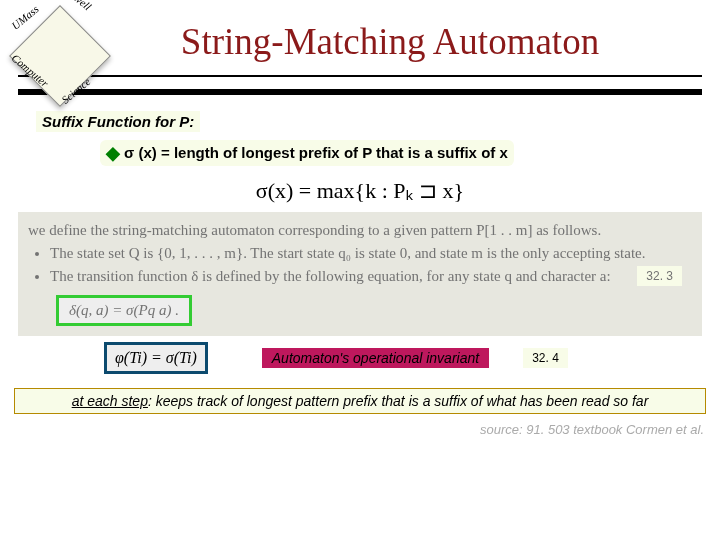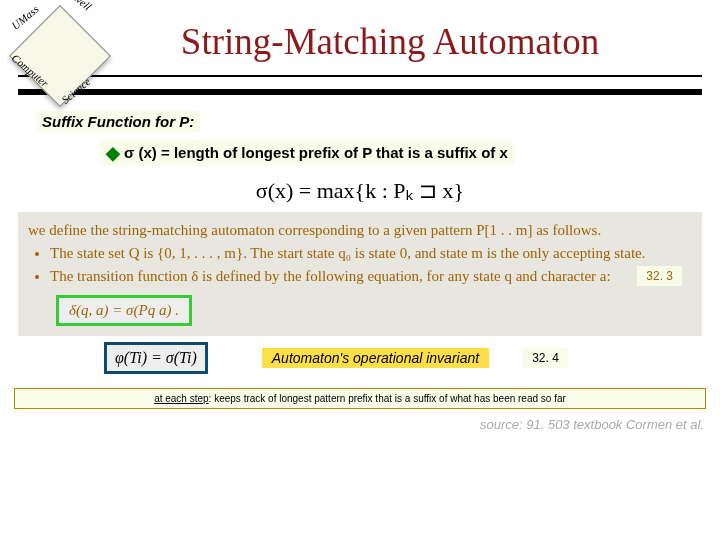--- a/index.html
+++ b/index.html
@@ -114,21 +114,21 @@
     font-family: "Times New Roman", serif;
     font-size: 22px;
     margin: 4px 0 8px 0;
   }
   .scan-panel {
     margin: 0 18px;
     background: #e7e7df;
     padding: 8px 10px 10px 10px;
     font-family: "Times New Roman", serif;
     font-size: 15px;
-    color: #a16207;
+    color: #737373;
     position: relative;
   }
   .scan-panel p { margin: 2px 0 6px 0; }
   .scan-panel ul { margin: 0; padding-left: 22px; }
   .scan-panel li { margin-bottom: 6px; }
   .delta-box {
     display: inline-block;
     border: 3px solid #33cc33;
     padding: 4px 10px;
     font-style: italic;
@@ -158,35 +158,36 @@
     font-family: "Times New Roman", serif;
     font-style: italic;
     font-size: 16px;
     background: #eee;
     margin-left: 86px;
   }
   .inv-label {
     font-style: italic;
     font-family: Arial, sans-serif;
     font-size: 14px;
-    background: #fde047;
+    background: #be185d;
     padding: 2px 10px;
     margin-left: 54px;
   }
   .tag-324 {
     margin-left: 34px;
   }
   .bottom-box {
     margin: 14px 14px 0 14px;
     border: 1px solid #b58a00;
     background: #f8fce8;
     font-family: Arial, sans-serif;
-    font-size: 10px;
+    font-size: 14px;
     text-align: center;
     padding: 4px;
+    font-style: italic;
   }
   .bottom-box .u { text-decoration: underline; }
   .source {
     text-align: right;
     font-style: italic;
     color: #aaa;
     font-family: Arial, sans-serif;
     font-size: 13px;
     margin: 8px 16px 0 0;
   }

